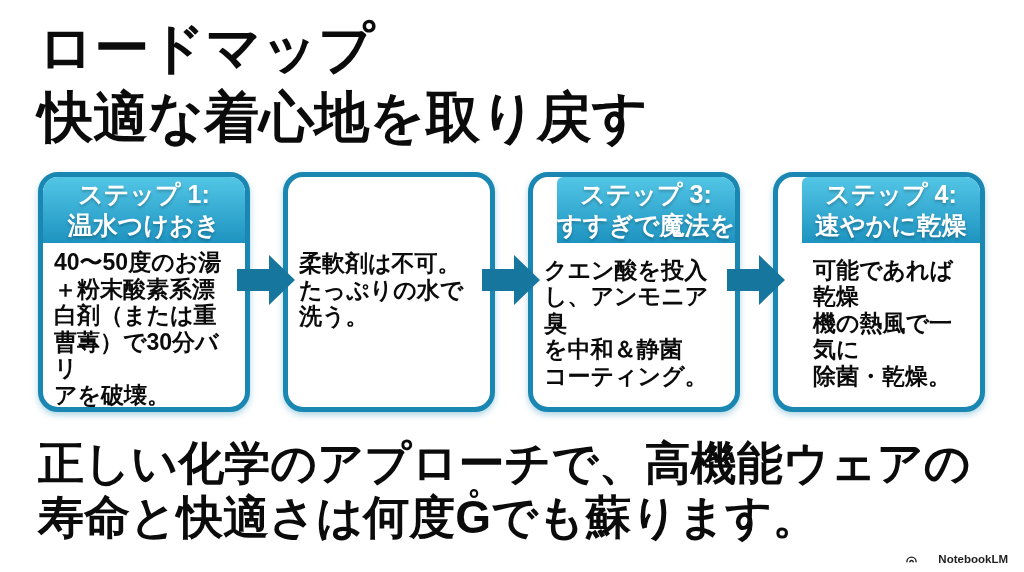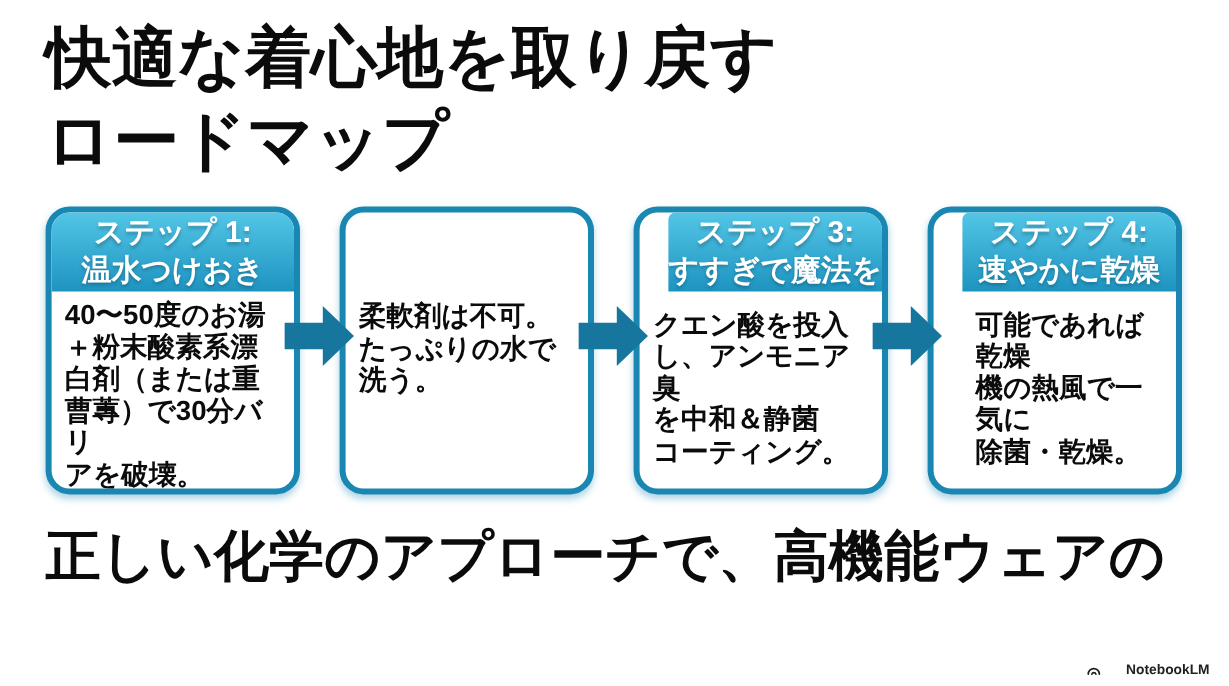--- a/index.html
+++ b/index.html
@@ -129,22 +129,22 @@
     color: var(--brand-text);
   }
   .brand-footer svg { display: block; }
 </style>
 </head>
 <body>
 
 <div class="slide">
 
   <h1 class="title">
+    <span class="line">ロードマップ</span>
     <span class="line">快適な着心地を取り戻す</span>
-    <span class="line">ロードマップ</span>
   </h1>
 
   <div class="steps-row">
 
     <div class="step-card pos1">
       <div class="step-header">ステップ 1:
 温水つけおき</div>
       <div class="step-body">
         <div class="step-body-text">40〜50度のお湯
 ＋粉末酸素系漂
@@ -190,20 +190,21 @@
       <polygon points="0,14 32,14 32,0 58,25 32,50 32,36 0,36"></polygon>
     </svg>
     <svg class="arrow a3" viewBox="0 0 58 50" aria-hidden="true">
       <polygon points="0,14 32,14 32,0 58,25 32,50 32,36 0,36"></polygon>
     </svg>
 
   </div>
 
   <div class="conclusion">
     <span class="line">正しい化学のアプローチで、高機能ウェアの</span>
+    <span class="line">寿命と快適さは何度G̊でも蘇ります。</span>
   </div>
 
   <div class="brand-footer">
     <svg viewBox="0 0 24 24" width="13" height="13" fill="none" stroke="#1f1f1f" stroke-width="2.6" stroke-linecap="round" aria-hidden="true">
       <path d="M3.5 18 A 8.5 8.5 0 0 1 20.5 18"></path>
       <path d="M9 18 A 3.2 3.2 0 0 1 15.2 18"></path>
     </svg>
     <span>NotebookLM</span>
   </div>
 

